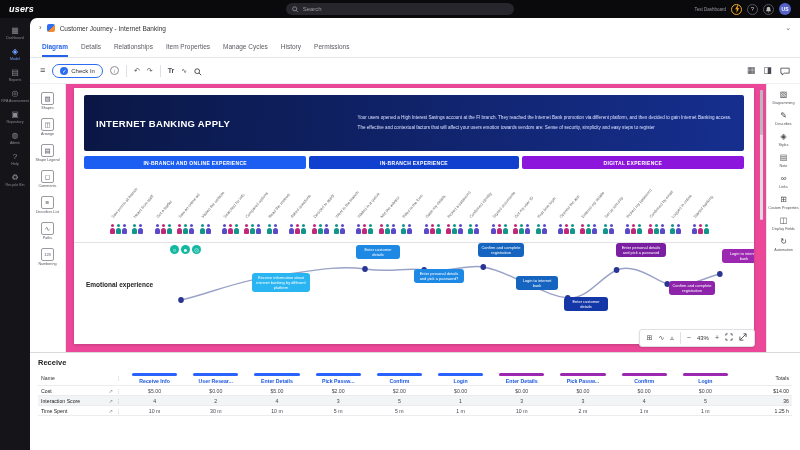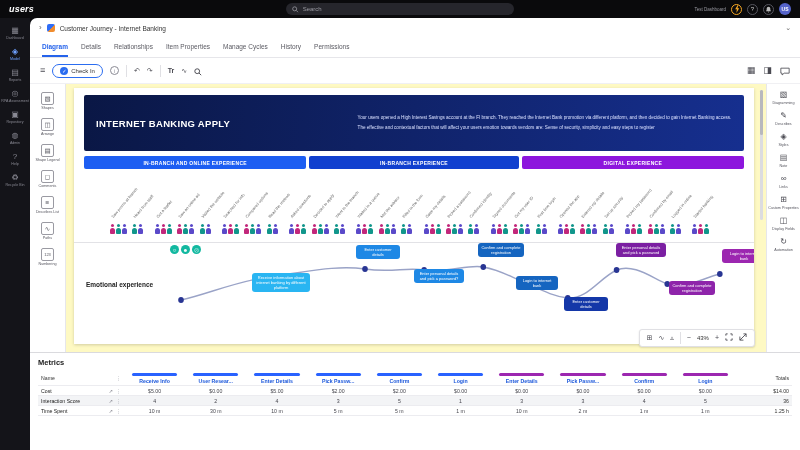--- a/index.html
+++ b/index.html
@@ -46,21 +46,21 @@
   .info{width:9px;height:9px;border-radius:50%;border:1px solid #8a8a94;color:#8a8a94;font-size:5.5px;display:flex;align-items:center;justify-content:center}
   .vdiv{width:1px;height:12px;background:#e0e0e4}
   .tb-right{margin-left:auto;display:flex;gap:8px;align-items:center}
 
   #workspace{flex:1;display:flex;min-height:0}
   #left-tools{width:36px;border-right:1px solid #e6e6ea;display:flex;flex-direction:column;align-items:center;padding-top:6px;gap:4px;background:#fff}
   .tool{display:flex;flex-direction:column;align-items:center;gap:1px;width:34px;padding:2px 0;cursor:pointer}
   .t-icon{width:13px;height:13px;border:1px solid #9a9aa2;border-radius:2px;color:#55555e;font-size:6.5px;display:flex;align-items:center;justify-content:center;background:#fff}
   .t-label{font-size:3.7px;color:#55555e;text-align:center;line-height:4px}
 
-  #canvas{flex:1;position:relative;background:#fef9c3;min-width:0}
+  #canvas{flex:1;position:relative;background:#ec4899;min-width:0}
   #sheet{position:absolute;left:8px;right:12px;top:4px;bottom:8px;background:#fff;box-shadow:0 1px 3px rgba(0,0,0,.18);overflow:hidden}
   #hero{margin:7px 10px 5px;height:56px;background:linear-gradient(95deg,#0a1745,#162f8f);border-radius:2px;display:flex;align-items:center;padding:0 12px;gap:12px}
   .hero-left{width:40%}
   .h1{color:#fff;font-weight:bold;font-size:9.5px;letter-spacing:.3px}
   .h2{color:#c7d2f8;font-size:8.5px;margin-top:2px}
   .hero-right{width:60%;color:#d9e0ff;font-size:4.6px;line-height:6px;display:flex;flex-direction:column;gap:4px}
   #phases{display:flex;gap:3px;margin:0 10px;height:13px}
   .phase{color:#fff;font-weight:bold;font-size:5px;display:flex;align-items:center;justify-content:center;border-radius:2px;letter-spacing:.3px;cursor:pointer}
   #jlabels{position:relative;height:48px;margin:3px 10px 0;overflow:hidden}
   .jlabel{position:absolute;bottom:1px;font-size:4px;color:#666;white-space:nowrap;transform:rotate(-50deg);transform-origin:0 100%}
@@ -524,21 +524,21 @@
             <span class="t-label">Display Fields</span>
           </div>
           <div class="rtool">
             <span class="r-icon">↻</span>
             <span class="t-label">Automation</span>
           </div>
         </div>
     </div>
 
     <div id="metrics">
-      <div class="m-title">Metrics</div>
+      <div class="m-title">Receive</div>
       <table id="mtable">
           <thead>
             <tr>
               <th class="name-h">
                 <div class="namehead">
                   <span>Name</span>
                   <span class="sp"></span>
                   <span class="mini">⋮</span>
                 </div>
               </th>

